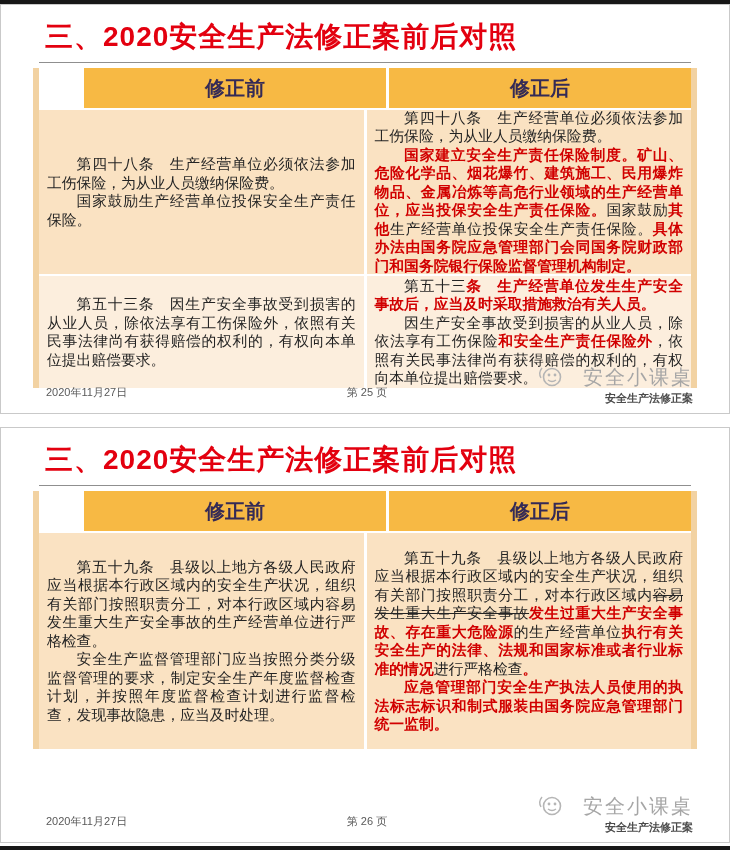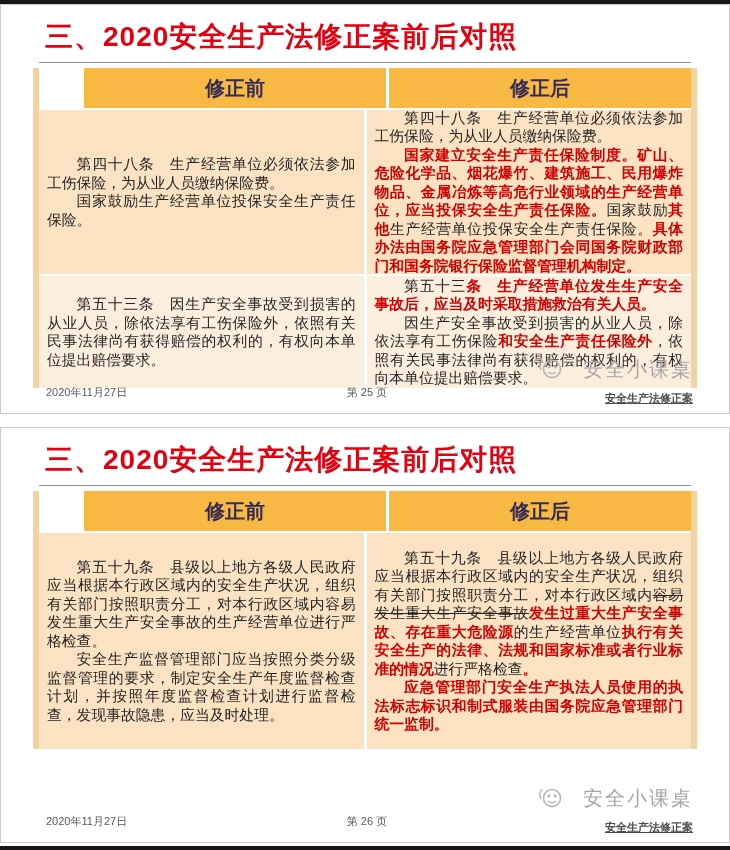--- a/index.html
+++ b/index.html
@@ -55,21 +55,21 @@
   .h-r3{min-height:216px;max-height:216px;}
   .para{margin:0;text-indent:2em;}
   .run-k{color:#242424;}
   .run-r{color:#d10000;font-weight:bold;}
   .run-x{color:#242424;text-decoration:line-through;}
   .footer-date{position:absolute;left:45px;bottom:13px;font-size:11px;color:#595959;}
   .footer-page{position:absolute;left:4px;right:0;bottom:13px;text-align:center;font-size:11px;color:#595959;}
   .watermark{position:absolute;right:36px;bottom:7px;text-align:right;}
   .brand-row{display:flex;align-items:flex-start;justify-content:flex-end;gap:16px;}
   .brand-name{font-size:20px;color:#a6a6a6;letter-spacing:2px;}
-  .wm-sub{font-size:11px;font-weight:bold;color:#4c4c4c;margin-top:8px;text-decoration:underline;}
+  .wm-sub{font-size:11px;font-weight:bold;color:#4c4c4c;margin-top:0px;}
   .logo-svg{display:block;}
 </style>
 </head>
 <body>
 
 <div class="edge-bar"></div>
 
 <div class="slide" id="slide-1">
   <div class="slide-title">三、2020安全生产法修正案前后对照</div>
   <hr class="title-rule">

